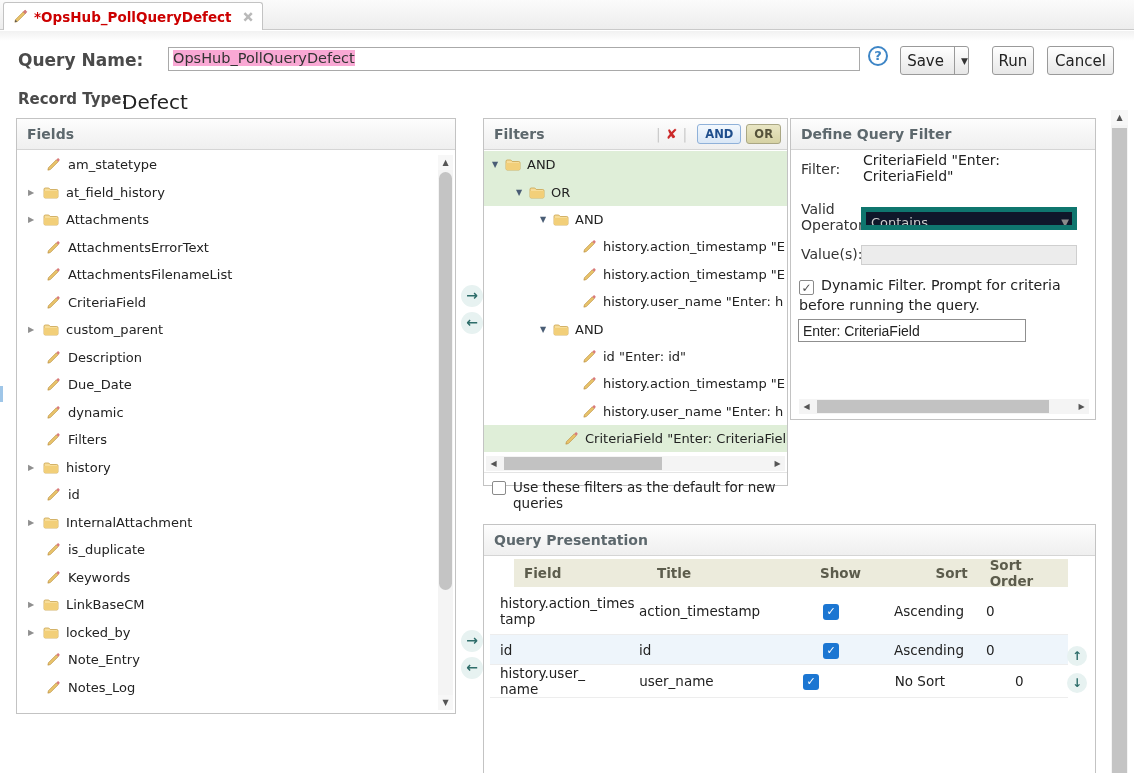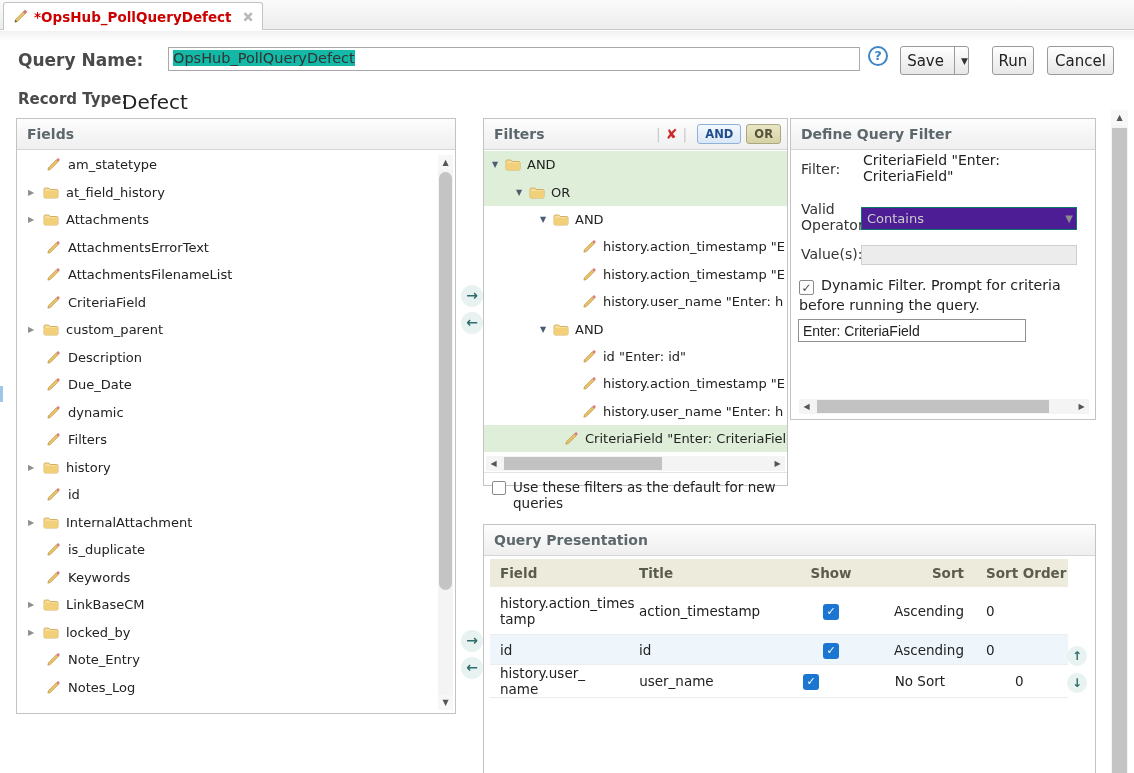--- a/index.html
+++ b/index.html
@@ -14,21 +14,21 @@
   .tab { position:absolute; left:3px; top:2px; height:28px; background:#fff;
          border:1px solid #c3c3c3; border-bottom:none; border-radius:3px 3px 0 0;
          display:flex; align-items:center; padding:0 9px; }
   .tab-title { color:#cc0000; font-weight:bold; font-size:13.5px; margin-left:6px;text-align:right; }
   .tab-close { color:#b9b9b9; font-size:12px; font-weight:bold; margin-left:12px; cursor:default; }
 
   
   .qn-label { position:absolute; left:18px; top:50px; font-size:17px; font-weight:bold; color:#4a4a4a; }
   .qn-input { position:absolute; left:168px; top:47px; width:692px; height:24px; background:#fff;
               border:1px solid #a9a9a9; font-size:14.5px; color:#333; padding:2px 4px; overflow:hidden; white-space:nowrap; }
-  .qn-input .seltext { background:#14b8a6; }
+  .qn-input .seltext { background:#f9a8d4; }
   .help-icon { position:absolute; left:868px; top:46px; width:20px; height:20px; border:2px solid #3d85c6;
                border-radius:50%; color:#3d85c6; font-weight:bold; font-size:13px; text-align:center; line-height:16px; background:#fff; }
   .btn { position:absolute; top:46px; height:29px; background:linear-gradient(#ffffff,#e7e7e7);
          border:1px solid #9a9a9a; border-radius:3px; font-size:15px; color:#222;
          display:flex; align-items:center; justify-content:center; cursor:default; }
   .btn-save { left:900px; width:69px; padding:0; }
   .btn-save .save-main { padding:0 10px 0 12px; }
   .btn-save .save-caret { border-left:1px solid #9a9a9a; height:100%; display:flex; align-items:center; padding:0 6px; font-size:9px; color:#333; }
   .btn-run { left:992px; width:42px; }
   .btn-cancel { left:1047px; width:67px; }
@@ -91,38 +91,38 @@
   #filters-hscroll .thumb { left:18px; width:158px; }
 
   .fp-default { position:absolute; left:0; top:353px; width:303px; border-top:1px solid #e4e4e4;
                 padding:6px 8px; font-size:13.5px; color:#222; display:flex; }
   .cb-empty { width:14px; height:14px; border:1px solid #8a8a8a; background:#fff; border-radius:2px; flex:0 0 14px; margin:2px 7px 0 0; }
 
   
   #define-panel { left:790px; top:118px; width:306px; height:302px; }
   .dp-label { position:absolute; font-size:14px; color:#333; }
   .dp-value { position:absolute; font-size:14px; color:#222; }
-  .dd-disabled { position:absolute; left:70px; top:88px; width:216px; height:23px; background:#4c1d95;
-                 border:1px solid #0f766e; color:#cccccc; font-size:13px; padding:3px 5px; overflow:hidden; white-space:nowrap; }
+  .dd-disabled { position:absolute; left:70px; top:88px; width:216px; height:23px; background:#0f172a;
+                 border:5px solid #0f766e; color:#cccccc; font-size:13px; padding:3px 5px; overflow:hidden; white-space:nowrap; }
   .dd-arrow { position:absolute; right:3px; top:5px; color:#8b8b8b; font-size:10px; }
   .inp-disabled { position:absolute; left:70px; top:126px; width:216px; height:20px; background:#ececec; border:1px solid #cfcfcf; }
   .dyn-row { position:absolute; left:8px; top:156px; width:294px; font-size:14.2px; color:#222; line-height:20px; }
   .cb-checked { display:inline-block; width:15px; height:15px; border:1px solid #8a8a8a; background:#fff;
                 border-radius:2px; color:#4d4d4d; font-size:12px; font-weight:bold; text-align:center; line-height:14px;
                 vertical-align:-2px; margin-right:7px; }
   .prompt-input { position:absolute; left:7px; top:200px; width:228px; height:23px; background:#fff;
                   border:1px solid #8f8f8f; font-size:14px; color:#222; padding:8px 4px; }
   #define-hscroll { left:8px; top:280px; width:290px; }
   #define-hscroll .arr-l { left:0; } #define-hscroll .arr-r { right:0; }
   #define-hscroll .thumb { left:18px; width:232px; }
 
   
   #qp-panel { left:483px; top:524px; width:613px; height:249px; border-bottom:none; }
   .qp-table { position:absolute; left:6px; top:34px; width:578px; font-size:13.5px; color:#222; }
-  .qp-hrow { display:flex; background:#ecebdc; font-weight:bold; color:#5c5c4c; height:28px; align-items:center; }
+  .qp-hrow { display:flex; background:#ecebdc; font-weight:bold; color:#5c5c4c; height:28px; align-items:center;margin-left:24px; }
   .qp-row { display:flex; align-items:center; border-bottom:1px solid #ededed; }
   .qp-row.alt { background:#eef5fb; }
   .c-field { width:145px; padding-left:10px; overflow-wrap:anywhere; }
   .c-title { width:152px; padding-left:4px; }
   .c-show  { width:88px; text-align:center; }
   .c-sort  { width:99px; text-align:right; padding-right:10px; }
   .c-order { width:94px; padding-left:12px; }
   .cb-blue { display:inline-block; width:16px; height:16px; background:#1b76d2; border-radius:3px;
              color:#fff; font-size:11px; font-weight:bold; text-align:center; line-height:16px; }
   .qp-updown { position:absolute; right:8px; width:20px; height:20px; border-radius:50%; background:#e7f2f1;

